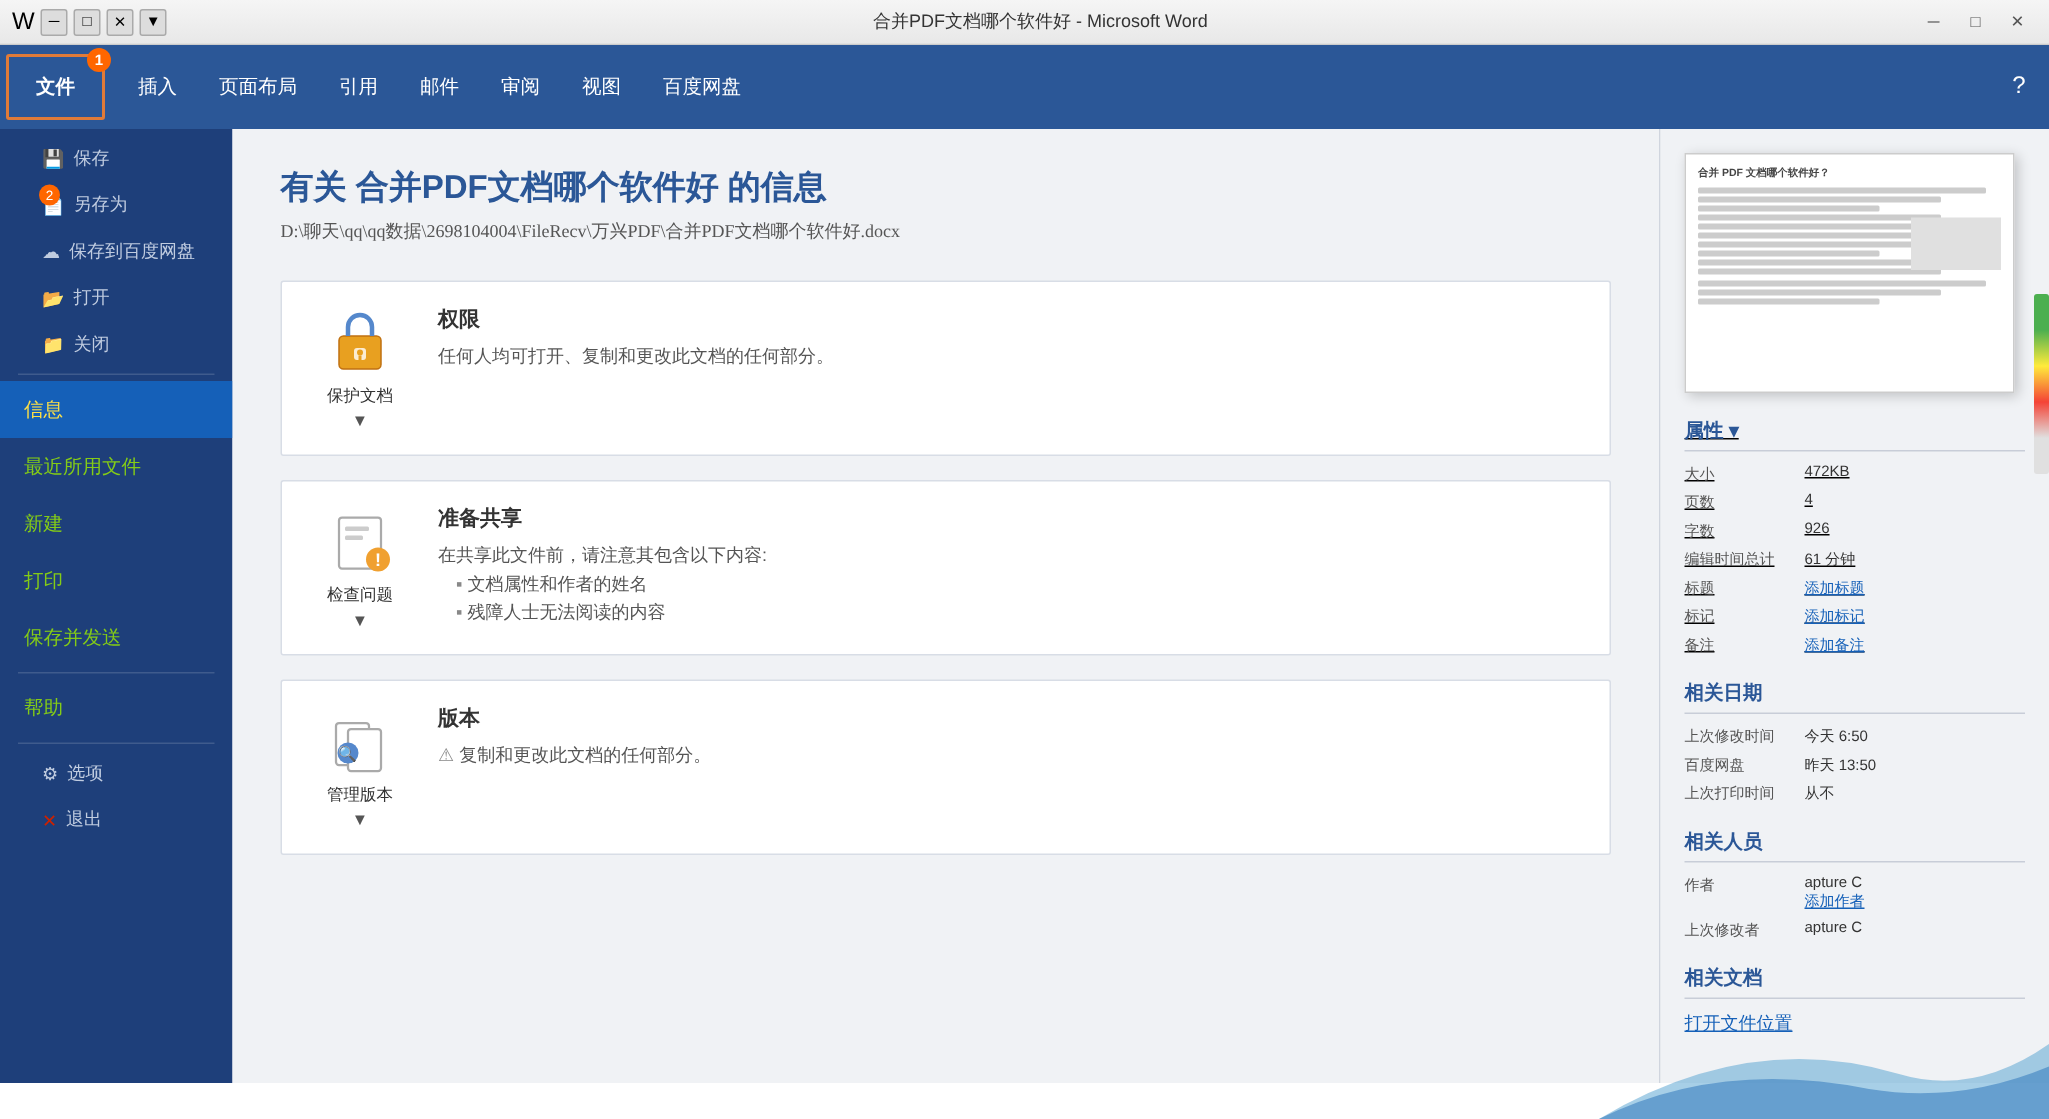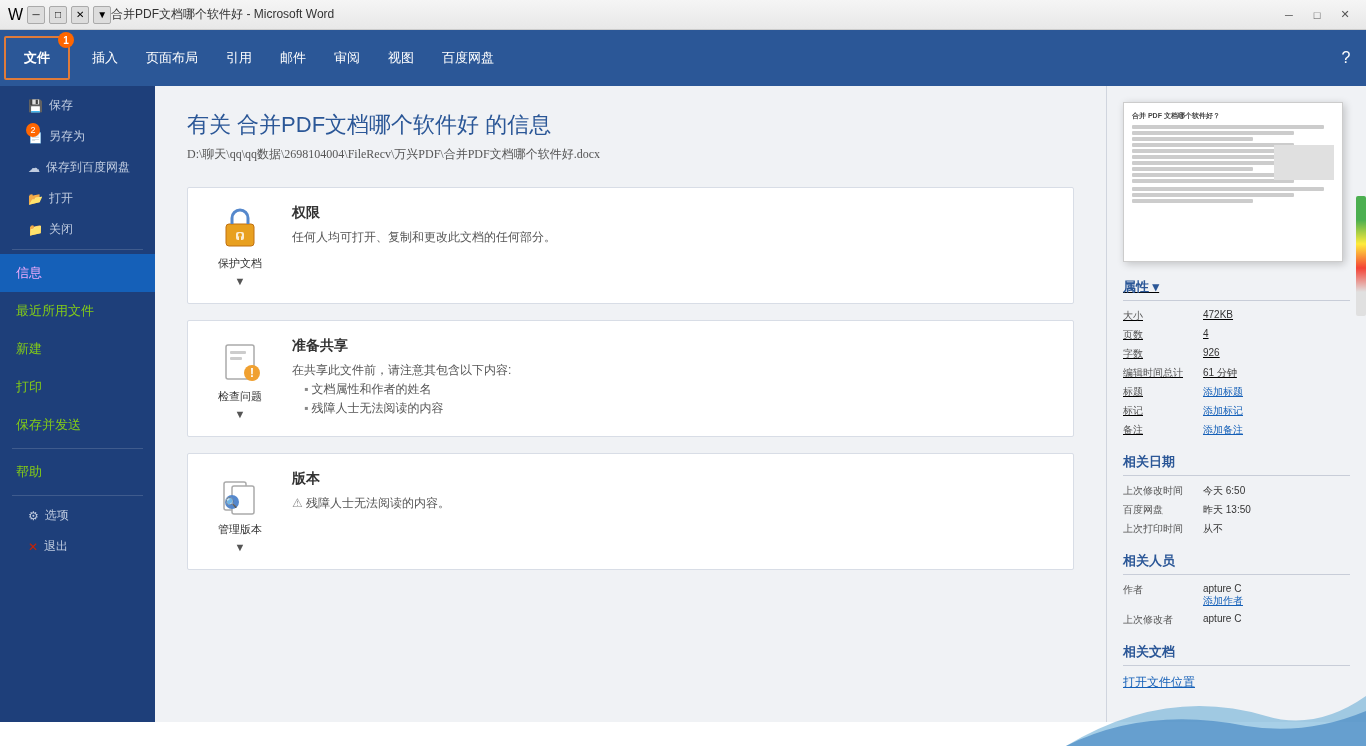--- a/index.html
+++ b/index.html
@@ -26,21 +26,21 @@
       border: 1px solid #aaa;
       border-radius: 2px;
       display: flex; align-items: center; justify-content: center;
       font-size: 10px;
       cursor: pointer;
     }
     .title-text {
       font-size: 12px;
       color: #333;
       flex: 1;
-      text-align: left;
+      text-align: center;
     }
     .title-bar-controls {
       display: flex; gap: 2px;
     }
     .win-btn {
       width: 26px; height: 20px;
       display: flex; align-items: center; justify-content: center;
       font-size: 11px;
       cursor: pointer;
       color: #555;
@@ -120,21 +120,21 @@
     }
     .sidebar-item {
       padding: 10px 16px;
       cursor: pointer;
       font-size: 13px;
       color: #84cc16;
       display: flex; align-items: center; gap: 8px;
     }
     .sidebar-item.active {
       background: #1560b8;
-      color: #f0abfc;
+      color: #fde047;
     }
     .sidebar-divider {
       height: 1px;
       background: rgba(255,255,255,0.15);
       margin: 4px 12px;
     }
     .sidebar-sub-item {
       padding: 7px 16px 7px 28px;
       cursor: pointer;
       font-size: 12px;
@@ -147,21 +147,21 @@
       flex: 1;
       background: #f0f2f5;
       padding: 24px 32px;
       overflow-y: auto;
     }
 
     .page-title {
       font-size: 22px;
       color: #2b5797;
       margin-bottom: 6px;
-      font-weight: normal;
+      font-weight: bold;
     }
     .page-subtitle {
       font-size: 12px;
       color: #555;
       margin-bottom: 24px;
       font-family: Liberation Serif, serif;
     }
 
     
     .info-section {
@@ -483,21 +483,21 @@
             <text x="14" y="34" text-anchor="middle" font-size="10" fill="#fff">🔍</text>
           </svg>
         </div>
         <div class="info-icon-label">管理版本</div>
         <div class="info-icon-btn">▼</div>
       </div>
       <div class="info-content">
         <div class="info-title">版本</div>
         <div class="info-text">
           <span style="color:#888;">⚠</span>
-          <span>残障人士无法阅读的内容。</span>
+          <span>复制和更改此文档的任何部分。</span>
         </div>
       </div>
     </div>
   </div>
 
   <div class="right-panel" style="position:relative;">
 
     <div class="doc-preview">
       <div class="doc-preview-inner">
         <div class="doc-preview-title">合并 PDF 文档哪个软件好？</div>

